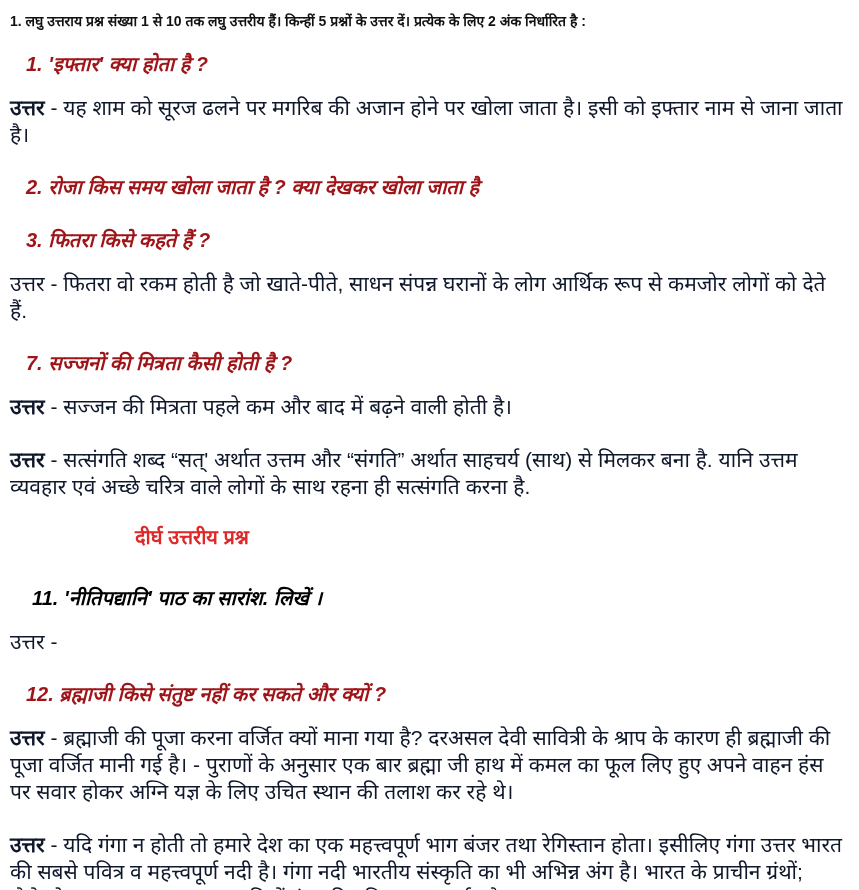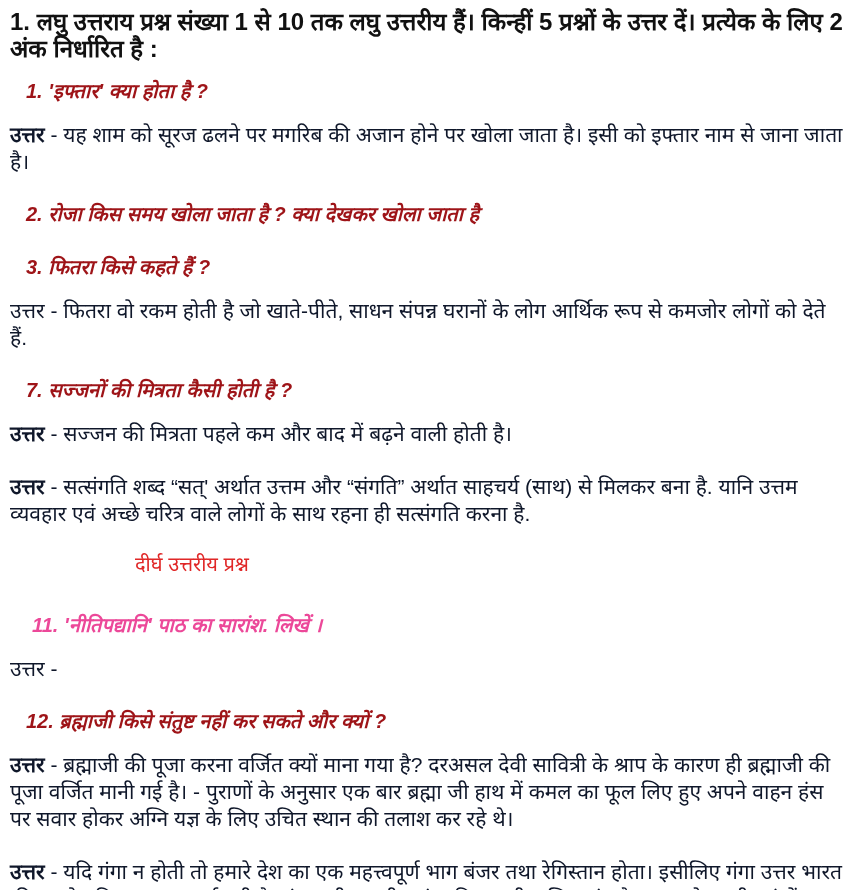--- a/index.html
+++ b/index.html
@@ -11,50 +11,50 @@
   }
   .page {
     width: 859px;
     min-height: 890px;
     box-sizing: border-box;
     padding: 8px 14px 10px 10px;
     background: #ffffff;
   }
   .intro {
     font-weight: bold;
-    font-size: 24px;
+    font-size: 14px;
     line-height: 27px;
     margin: 0 0 14px 0;
     color: #111111;
   }
   .qa-block { margin-top: 26px; }
   .qa-section > .qa-block:first-child { margin-top: 0; }
   #long-section > .qa-block:first-child { margin-top: 34px; }
   .q-heading {
     font-size: 20px;
     font-weight: bold;
     line-height: 27px;
     margin: 16px;
     font-style: italic;
   }
   .q-red { color: #9e1418; }
-  .q-black { color: #ec4899; }
+  .q-black { color: #000000; }
   .q-indent { padding-left: 6px; }
   .answer {
     font-size: 21px;
     line-height: 27px;
     margin: 1px 0 0 0;
     color: #0f172a;
     font-weight: normal;
   }
   .label-bold { font-weight: bold; }
   .section-heading {
     color: #e02727;
     font-size: 20px;
-    font-weight: normal;
+    font-weight: bold;
     line-height: 27px;
     margin: 24px 0 0 125px;
   }
 </style>
 </head>
 <body>
 
 <main class="page">
   <p class="intro">1. लघु उत्तराय प्रश्न संख्या 1 से 10 तक लघु उत्तरीय हैं। किन्हीं 5 प्रश्नों के उत्तर दें। प्रत्येक के लिए 2 अंक निर्धारित है :</p>
 

